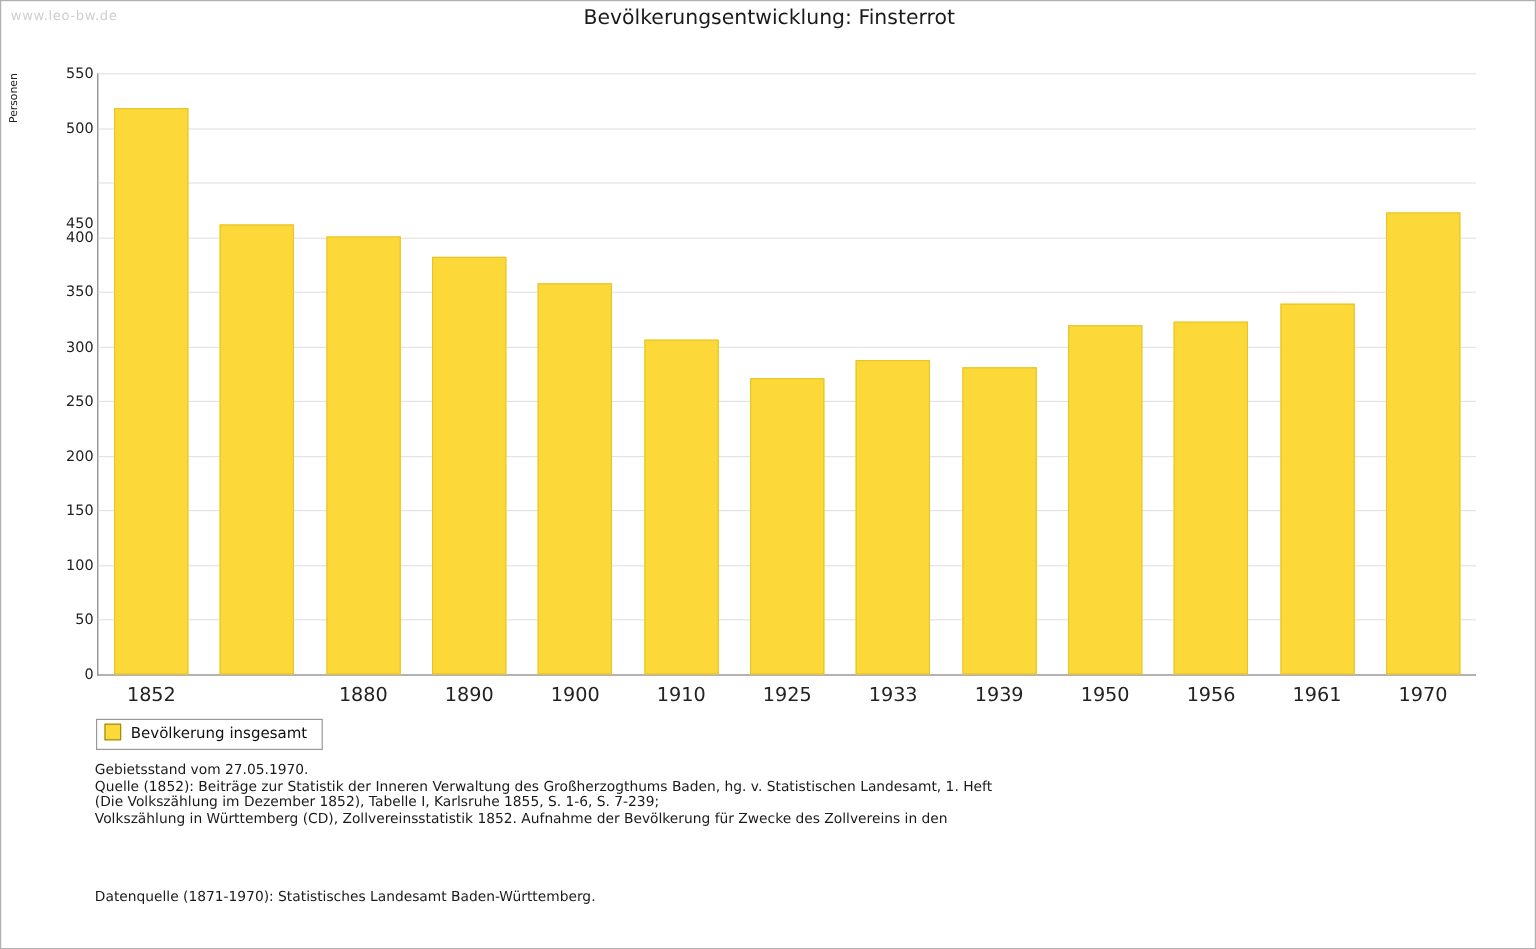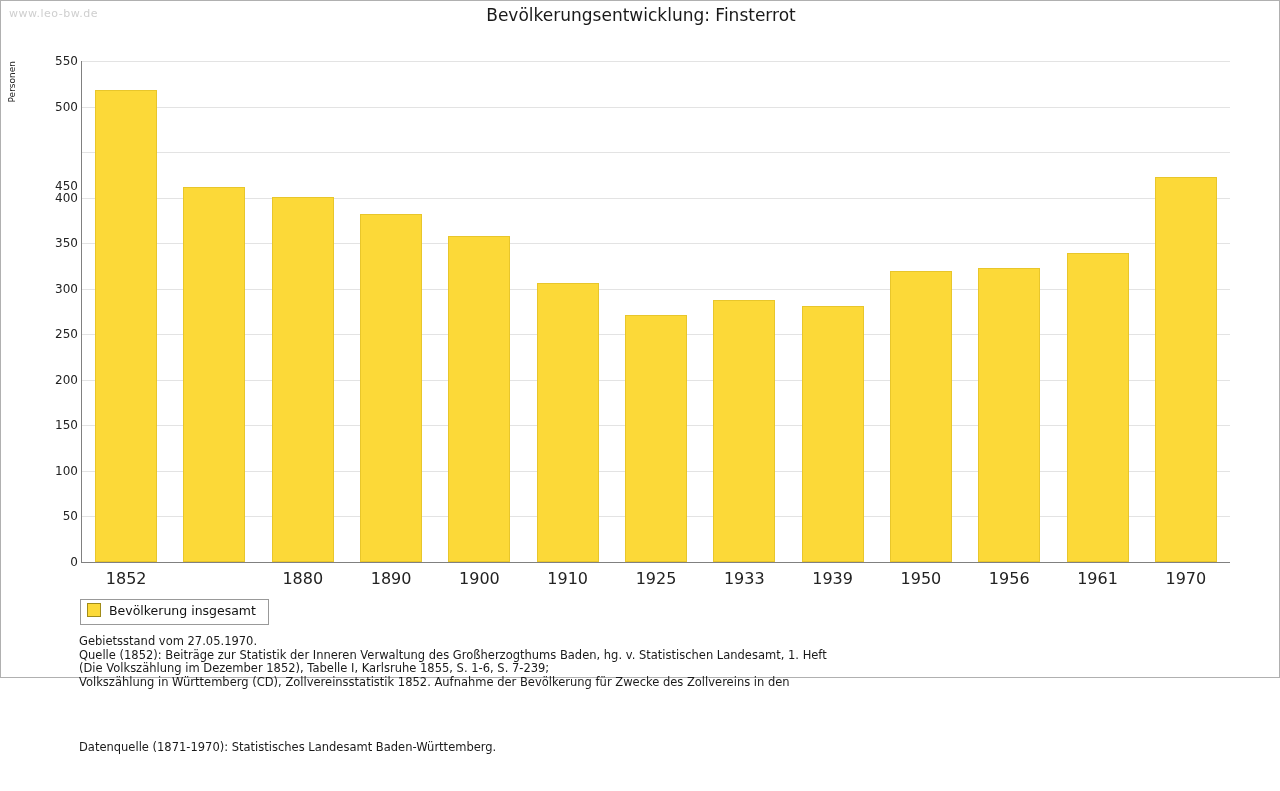--- a/index.html
+++ b/index.html
@@ -9,21 +9,21 @@
   }
   body {
     width: 1280px;
     height: 791px;
     font-family: "DejaVu Sans", sans-serif;
     overflow: hidden;
   }
   #page {
     position: relative;
     width: 1280px;
-    height: 678px;
+    height: 791px;
     box-sizing: border-box;
     border: 1px solid #b0b0b0;
     background: #ffffff;
   }
   #watermark {
     position: absolute;
     left: 8px;
     top: 6px;
     font-size: 11px;
     color: #cfcfcf;

